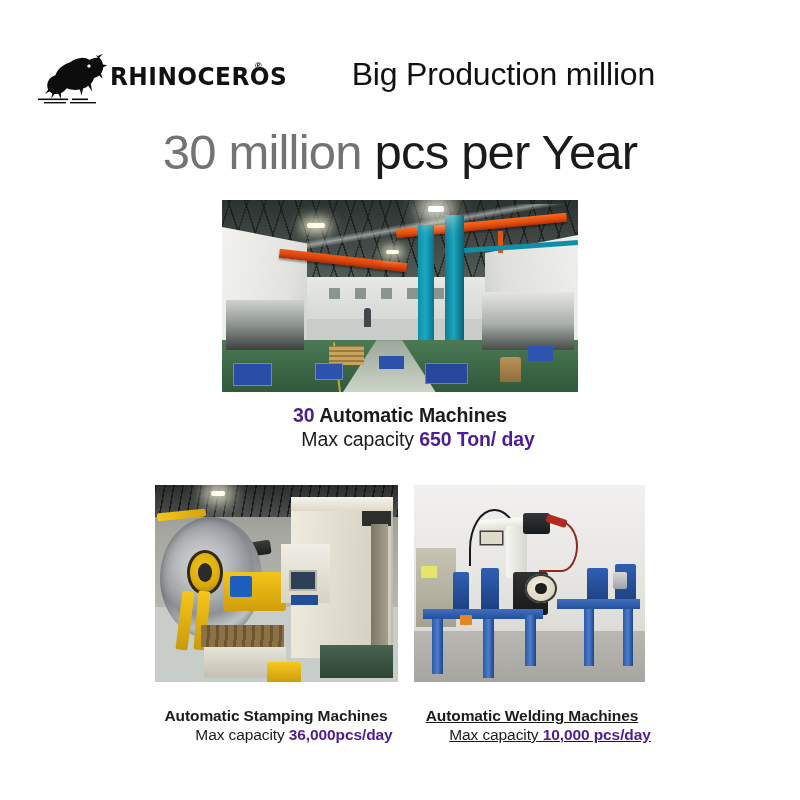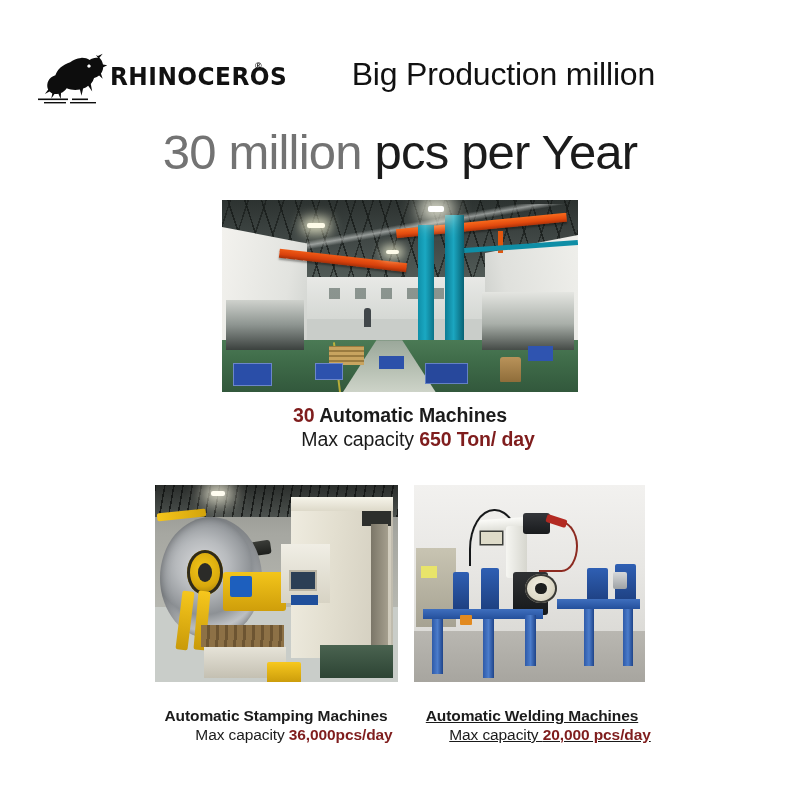--- a/index.html
+++ b/index.html
@@ -465,21 +465,21 @@
     width: 268px;
   }
   .cap-br {
     left: 402px;
     top: 707px;
     width: 260px;
     text-decoration: underline;
   }
   .cap-bl .cap-line1, .cap-br .cap-line1 { font-size: 15.5px; }
   .cap-bl .cap-line2, .cap-br .cap-line2 { font-size: 15.5px; }
-  .red { color: #7f1d1d; font-weight: 700; }
+  .red { color: #4c1d95; font-weight: 700; }
   .blk { color: #1b1b1b; }
   .blk-b { color: #1b1b1b; font-weight: 700; }
 </style>
 </head>
 <body>
 
 <div class="header">
 
   <div class="logo-block">
     <svg class="logo-mark" viewBox="0 0 78 52">
@@ -593,14 +593,14 @@
   <div class="ph-layer wr-leg-5"></div>
 </div>
 
 <div class="caption cap-bl">
   <div class="cap-line1 blk-b">Automatic Stamping Machines</div>
   <div class="cap-line2"><span class="blk">Max capacity </span><span class="red">36,000pcs/day</span></div>
 </div>
 
 <div class="caption cap-br">
   <div class="cap-line1 blk-b">Automatic Welding Machines</div>
-  <div class="cap-line2"><span class="blk">Max capacity </span><span class="red">20,000 pcs/day</span></div>
+  <div class="cap-line2"><span class="blk">Max capacity </span><span class="red">10,000 pcs/day</span></div>
 </div>
 
 </body></html>

